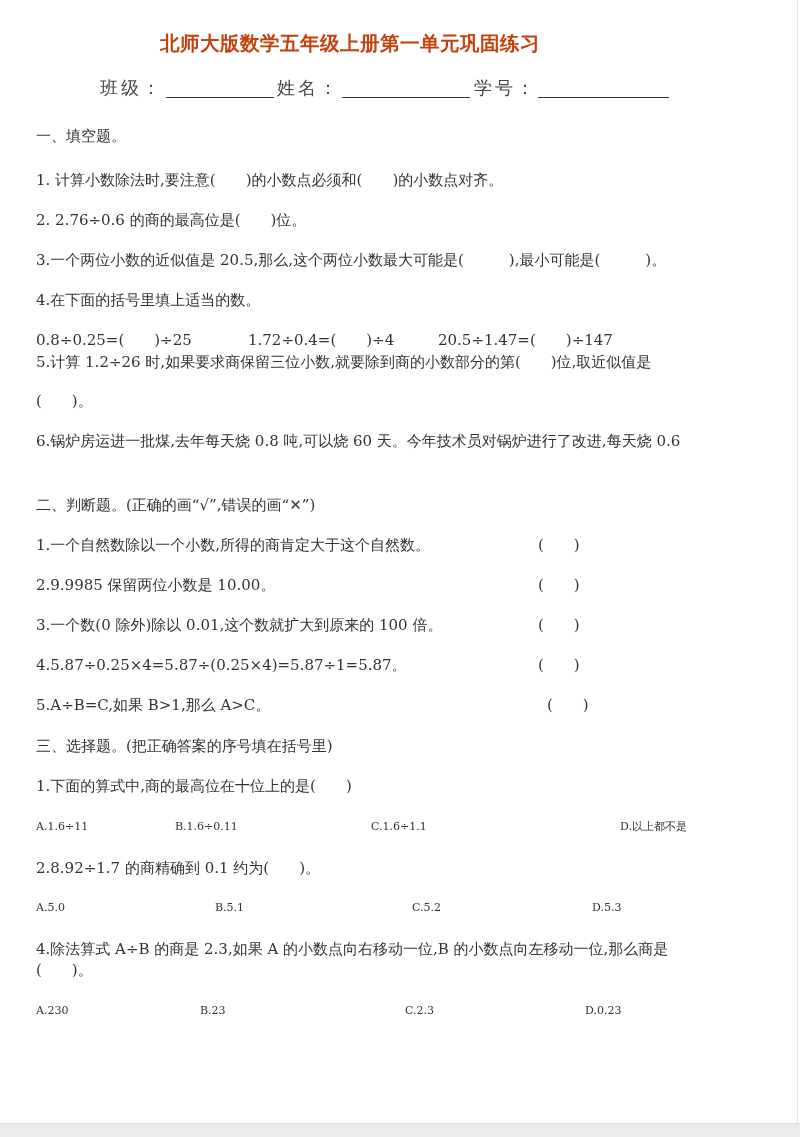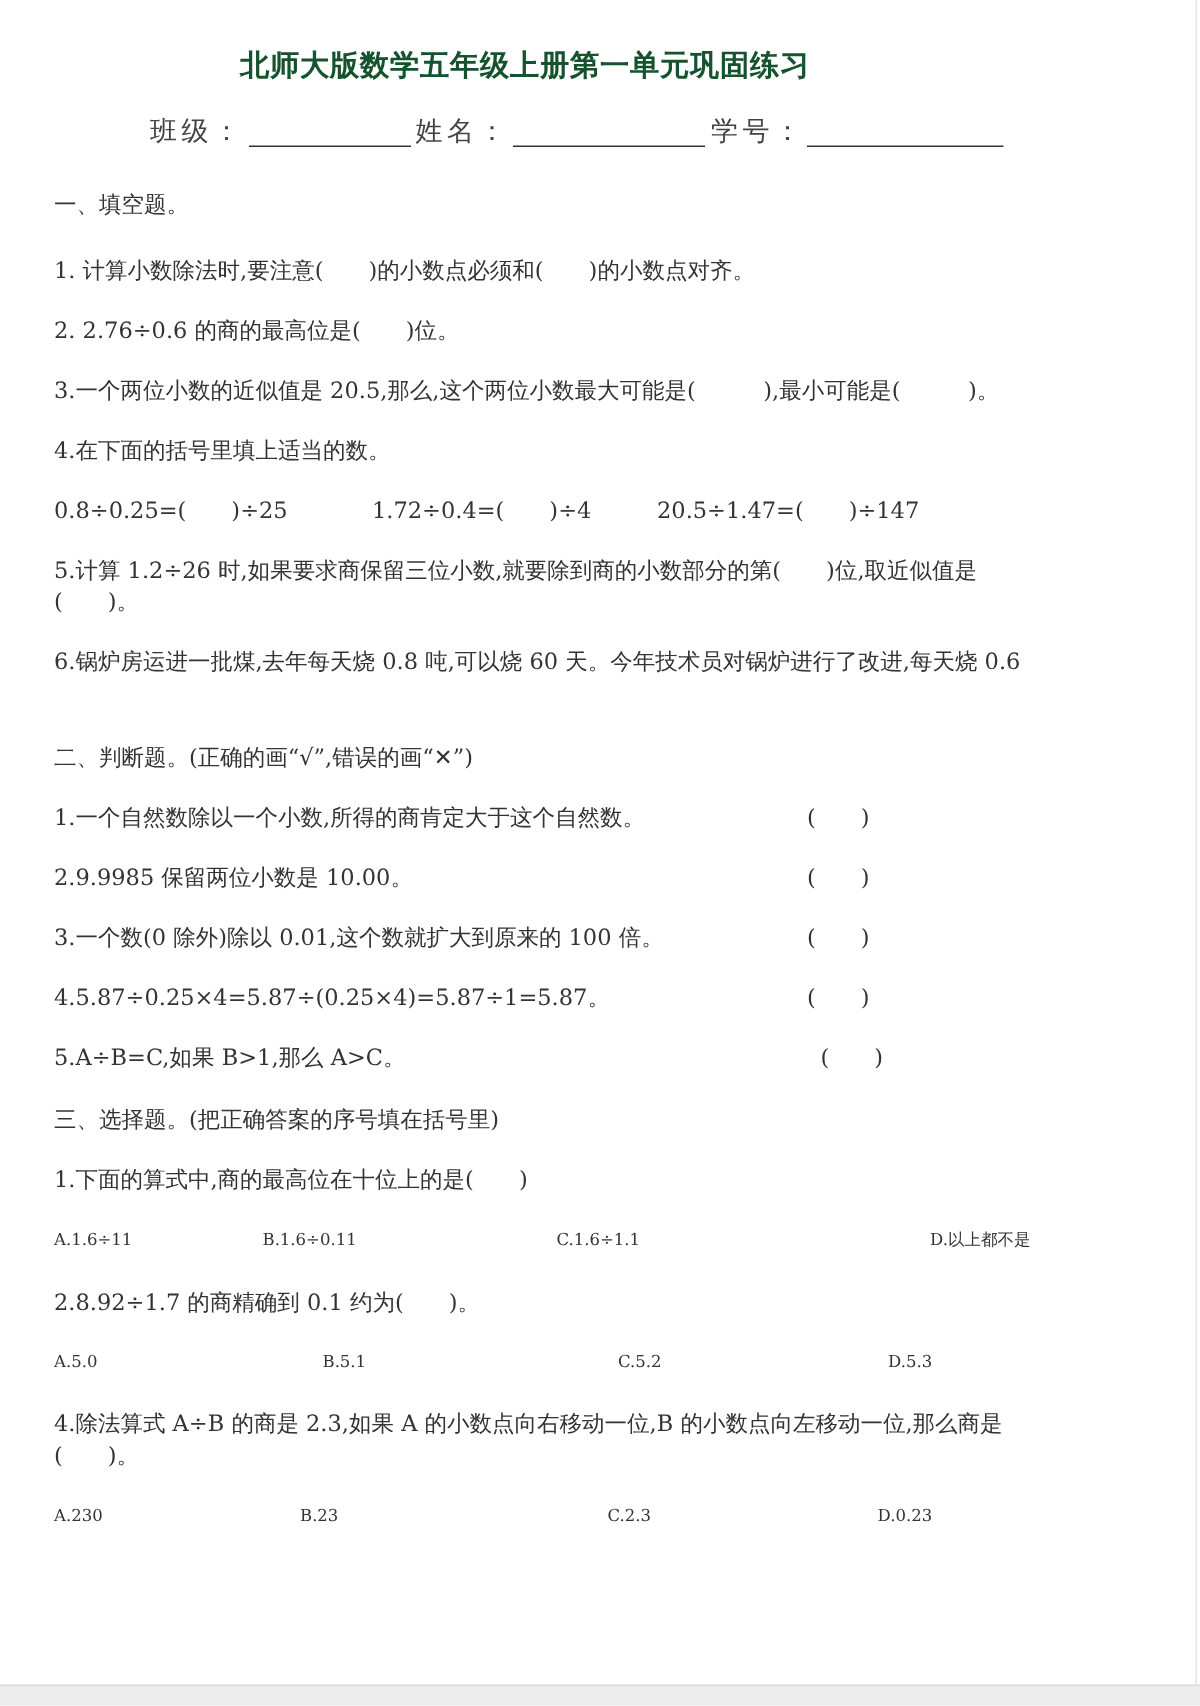--- a/index.html
+++ b/index.html
@@ -23,21 +23,21 @@
     font-weight: bold; font-size: 82px; letter-spacing: -2px;
     color: #efefef; line-height: 1; white-space: nowrap;
   }
   .ln {
     position: absolute; white-space: nowrap; font-size: 15px; line-height: 20px;
     color: #333;
   }
   .title {
     position: absolute; left: 160px; top: 32px; font-size: 19.5px; line-height: 24px;
     font-family: "DejaVu Sans", "Liberation Sans", sans-serif; font-weight: bold;
-    color: #14532d; letter-spacing: 0.5px; white-space: nowrap;
+    color: #c2410c; letter-spacing: 0.5px; white-space: nowrap;
   }
   .info {
     position: absolute; top: 76px; font-size: 18px; line-height: 24px; color: #444;
     font-family: "DejaVu Sans", "Liberation Sans", sans-serif; letter-spacing: 3px;
     white-space: nowrap;
   }
   .blank {
     position: absolute; top: 97px; height: 0; border-bottom: 1.5px solid #333;
   }
   .paren { position: absolute; font-size: 15px; line-height: 20px; color: #333; white-space: nowrap; }
@@ -59,21 +59,21 @@
   <div class="blank" style="left:538px;width:131px;"></div>
 
   <div class="ln" style="left:36px;top:126px;">一、填空题。</div>
   <div class="ln" style="left:36px;top:170px;">1. 计算小数除法时,要注意(　　)的小数点必须和(　　)的小数点对齐。</div>
   <div class="ln" style="left:36px;top:210px;">2. 2.76÷0.6 的商的最高位是(　　)位。</div>
   <div class="ln" style="left:36px;top:250px;">3.一个两位小数的近似值是 20.5,那么,这个两位小数最大可能是(　　　),最小可能是(　　　)。</div>
   <div class="ln" style="left:36px;top:290px;">4.在下面的括号里填上适当的数。</div>
   <div class="ln" style="left:36px;top:330px;">0.8÷0.25=(　　)÷25</div>
   <div class="ln" style="left:248px;top:330px;">1.72÷0.4=(　　)÷4</div>
   <div class="ln" style="left:438px;top:330px;">20.5÷1.47=(　　)÷147</div>
-  <div class="ln" style="left:36px;top:370px;">5.计算 1.2÷26 时,如果要求商保留三位小数,就要除到商的小数部分的第(　　)位,取近似值是</div>
+  <div class="ln" style="left:36px;top:352px;">5.计算 1.2÷26 时,如果要求商保留三位小数,就要除到商的小数部分的第(　　)位,取近似值是</div>
   <div class="ln" style="left:36px;top:391px;">(　　)。</div>
   <div class="ln" style="left:36px;top:431px;">6.锅炉房运进一批煤,去年每天烧 0.8 吨,可以烧 60 天。今年技术员对锅炉进行了改进,每天烧 0.6</div>
 
   <div class="ln" style="left:36px;top:495px;">二、判断题。(正确的画“√”,错误的画“✕”)</div>
   <div class="ln" style="left:36px;top:535px;">1.一个自然数除以一个小数,所得的商肯定大于这个自然数。</div>
   <div class="paren" style="left:538px;top:535px;">(　　)</div>
   <div class="ln" style="left:36px;top:575px;">2.9.9985 保留两位小数是 10.00。</div>
   <div class="paren" style="left:538px;top:575px;">(　　)</div>
   <div class="ln" style="left:36px;top:615px;">3.一个数(0 除外)除以 0.01,这个数就扩大到原来的 100 倍。</div>
   <div class="paren" style="left:538px;top:615px;">(　　)</div>

